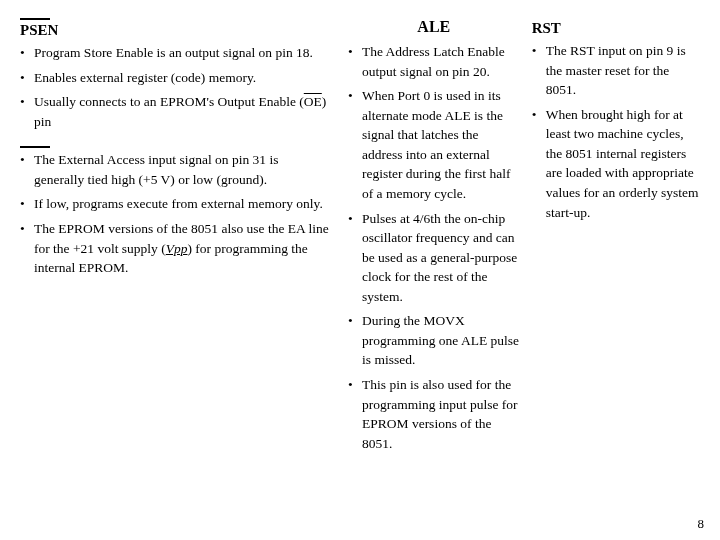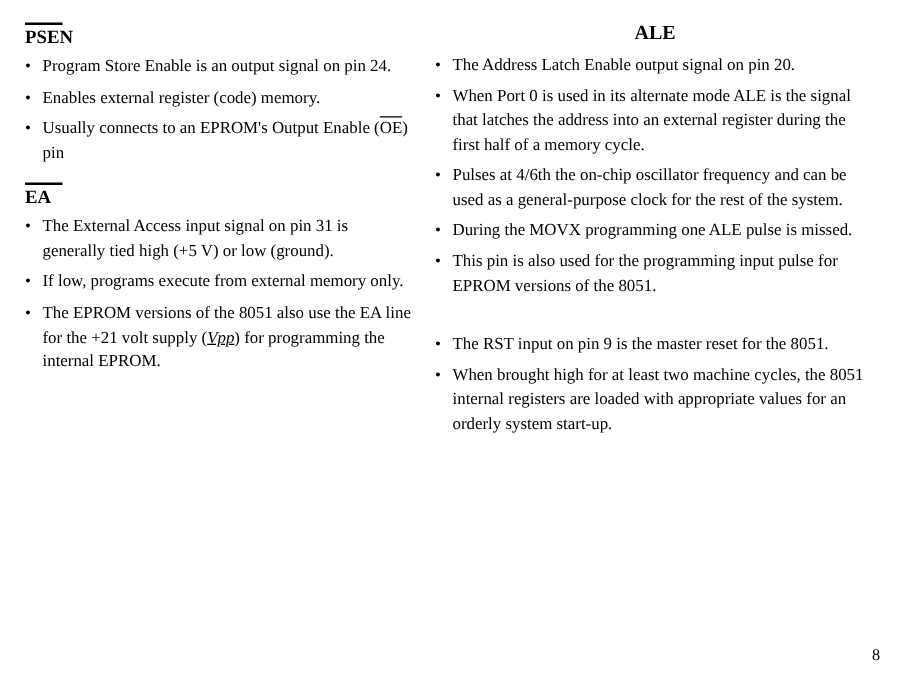--- a/index.html
+++ b/index.html
@@ -26,21 +26,21 @@
     .left-column {
       flex: 0 0 310px;
       display: flex;
       flex-direction: column;
       gap: 0;
     }
 
     .right-column {
       flex: 1;
       display: flex;
-      flex-direction: column;
+      flex-direction: row;
       gap: 12px;
     }
 
     .section-heading {
       font-size: 15px;
       font-weight: bold;
       margin-bottom: 4px;
       margin-top: 2px;
     }
 
@@ -109,36 +109,35 @@
 <div class="page-container">
 
   <div class="left-column">
 
     <div class="section-block">
       <hr class="section-rule">
       <div class="section-heading">PSEN</div>
       <ul class="bullet-list">
         <li>
           <span class="bullet">•</span>
-          <span class="bullet-text">Program Store Enable is an output signal on pin 24.</span>
+          <span class="bullet-text">Program Store Enable is an output signal on pin 18.</span>
         </li>
         <li>
           <span class="bullet">•</span>
           <span class="bullet-text">Enables external register (code) memory.</span>
         </li>
         <li>
           <span class="bullet">•</span>
           <span class="bullet-text">Usually connects to an EPROM's Output Enable (<span class="overline-text">OE</span>) pin</span>
         </li>
       </ul>
     </div>
 
     <div class="section-block">
       <hr class="section-rule">
-      <div class="section-heading">EA</div>
       <ul class="bullet-list">
         <li>
           <span class="bullet">•</span>
           <span class="bullet-text">The External Access input signal on pin 31 is generally tied high (+5 V) or low (ground).</span>
         </li>
         <li>
           <span class="bullet">•</span>
           <span class="bullet-text">If low, programs execute from external memory only.</span>
         </li>
         <li>
@@ -172,20 +171,21 @@
           <span class="bullet-text">During the MOVX programming one ALE pulse is missed.</span>
         </li>
         <li>
           <span class="bullet">•</span>
           <span class="bullet-text">This pin is also used for the programming input pulse for EPROM versions of the 8051.</span>
         </li>
       </ul>
     </div>
 
     <div class="section-block">
+      <div class="section-heading">RST</div>
       <ul class="bullet-list">
         <li>
           <span class="bullet">•</span>
           <span class="bullet-text">The RST input on pin 9 is the master reset for the 8051.</span>
         </li>
         <li>
           <span class="bullet">•</span>
           <span class="bullet-text">When brought high for at least two machine cycles, the 8051 internal registers are loaded with appropriate values for an orderly system start-up.</span>
         </li>
       </ul>

